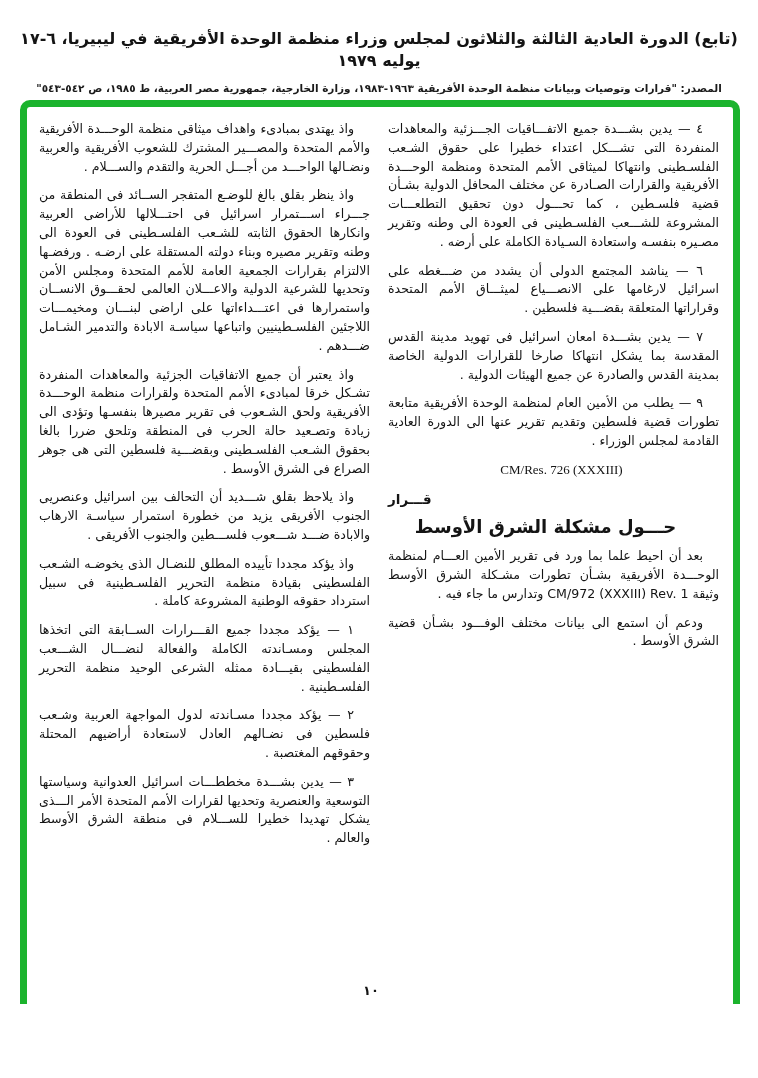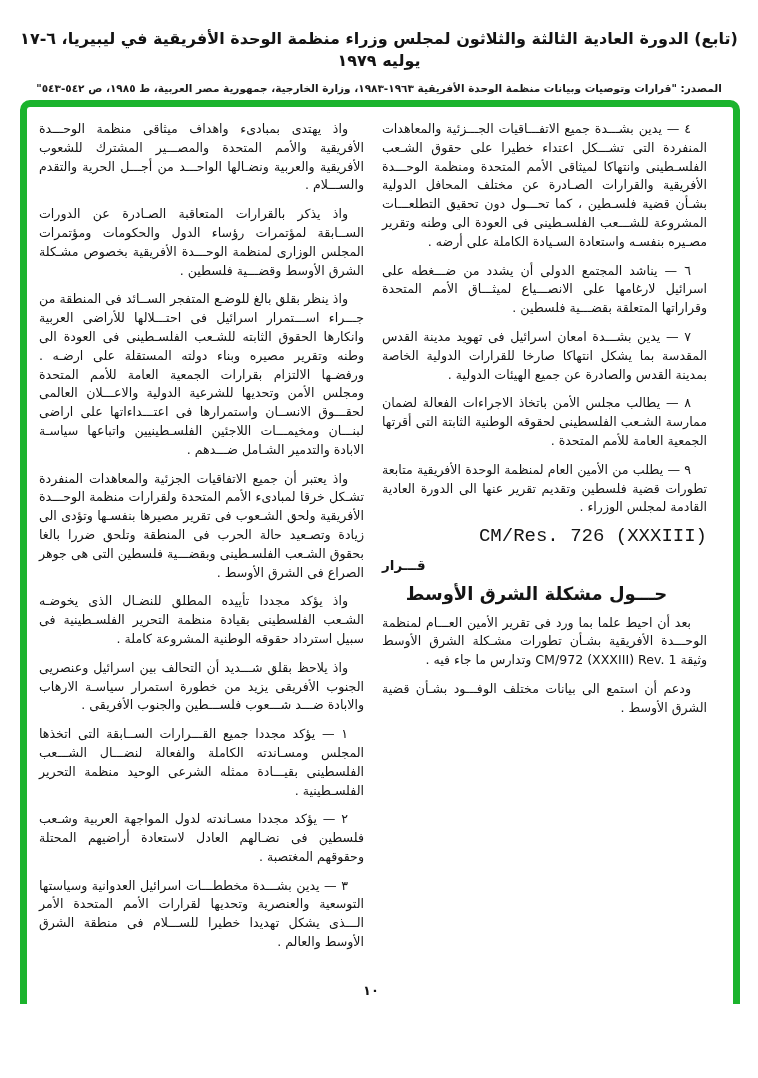--- a/index.html
+++ b/index.html
@@ -22,41 +22,41 @@
   .header-source{
     margin-top:9px;
     font-size:10.5px;font-weight:bold;color:#1a1a1a;
   }
   .frame{
     position:absolute;left:20px;top:100px;
     width:720px;height:932px;
     box-sizing:border-box;
     border:7px solid #1bb32d;
     border-radius:10px;
-    padding:13px 26px 10px 12px;
+    padding:13px 14px 10px 12px;
     overflow:hidden;
   }
   .columns{
     display:flex;direction:ltr;gap:18px;height:100%;
   }
   .col{
     flex:1 1 0;min-width:0;
     direction:rtl;
     text-align:justify;
     font-size:12.6px;
     line-height:18.8px;
   }
   .col p{
     margin:0 0 10px 0;
     text-indent:16px;
   }
   .res-ref{
-    direction:ltr;text-align:right;
-    font-family:Liberation Mono, monospace;
-    font-size:19px;
+    direction:ltr;text-align:center;
+    font-family:Liberation Serif, serif;
+    font-size:13px;
     margin:52px 0 0 2px;
     text-indent:0;
   }
   .res-title{
     text-align:left;font-weight:bold;
     font-size:13.5px;
     margin:26px 0 0 0;
   }
   .res-subtitle{
     text-align:center;font-weight:bold;
@@ -77,35 +77,33 @@
   <div class="header">
     <div class="header-title">(تابع) الدورة العادية الثالثة والثلاثون لمجلس وزراء منظمة الوحدة الأفريقية في ليبيريا، ٦-١٧ يوليه ١٩٧٩</div>
     <div class="header-source">المصدر: "قرارات وتوصيات وبيانات منظمة الوحدة الأفريقية ١٩٦٣-١٩٨٣، وزارة الخارجية، جمهورية مصر العربية، ط ١٩٨٥، ص ٥٤٢-٥٤٣"</div>
   </div>
 
   <div class="frame">
     <div class="columns">
 
       <div class="col">
         <p>واذ يهتدى بمبادىء واهداف ميثاقى منظمة الوحـــدة الأفريقية والأمم المتحدة والمصـــير المشترك للشعوب الأفريقية والعربية ونضـالها الواحـــد من أجـــل الحرية والتقدم والســـلام .</p>
-        <p>واذ يذكر بالقرارات المتعاقبة الصـادرة عن الدورات الســابقة لمؤتمرات رؤساء الدول والحكومات ومؤتمرات المجلس الوزارى لمنظمة الوحـــدة الأفريقية بخصوص مشـكلة الشرق الأوسط وقضـــية فلسطين .</p>
         <p>واذ ينظر بقلق بالغ للوضـع المتفجر الســائد فى المنطقة من جـــراء اســـتمرار اسرائيل فى احتـــلالها للأراضى العربية وانكارها الحقوق الثابته للشـعب الفلسـطينى فى العودة الى وطنه وتقرير مصيره وبناء دولته المستقلة على ارضـه . ورفضـها الالتزام بقرارات الجمعية العامة للأمم المتحدة ومجلس الأمن وتحديها للشرعية الدولية والاعـــلان العالمى لحقـــوق الانســان واستمرارها فى اعتـــداءاتها على اراضى لبنـــان ومخيمـــات اللاجئين الفلسـطينيين واتباعها سياسـة الابادة والتدمير الشـامل ضـــدهم .</p>
         <p>واذ يعتبر أن جميع الاتفاقيات الجزئية والمعاهدات المنفردة تشـكل خرقا لمبادىء الأمم المتحدة ولقرارات منظمة الوحـــدة الأفريقية ولحق الشـعوب فى تقرير مصيرها بنفسـها وتؤدى الى زيادة وتصـعيد حالة الحرب فى المنطقة وتلحق ضررا بالغا بحقوق الشـعب الفلسـطينى وبقضـــية فلسطين التى هى جوهر الصراع فى الشرق الأوسط .</p>
+        <p>واذ يلاحظ بقلق شـــديد أن التحالف بين اسرائيل وعنصريى الجنوب الأفريقى يزيد من خطورة استمرار سياسـة الارهاب والابادة ضـــد شـــعوب فلســـطين والجنوب الأفريقى .</p>
         <p>واذ يؤكد مجددا تأييده المطلق للنضـال الذى يخوضـه الشـعب الفلسطينى بقيادة منظمة التحرير الفلسـطينية فى سبيل استرداد حقوقه الوطنية المشروعة كاملة .</p>
-        <p>واذ يلاحظ بقلق شـــديد أن التحالف بين اسرائيل وعنصريى الجنوب الأفريقى يزيد من خطورة استمرار سياسـة الارهاب والابادة ضـــد شـــعوب فلســـطين والجنوب الأفريقى .</p>
         <p>١ — يؤكد مجددا جميع القـــرارات الســابقة التى اتخذها المجلس ومسـاندته الكاملة والفعالة لنضـــال الشـــعب الفلسطينى بقيـــادة ممثله الشرعى الوحيد منظمة التحرير الفلسـطينية .</p>
         <p>٢ — يؤكد مجددا مسـاندته لدول المواجهة العربية وشـعب فلسطين فى نضـالهم العادل لاستعادة أراضيهم المحتلة وحقوقهم المغتصبة .</p>
         <p>٣ — يدين بشـــدة مخططـــات اسرائيل العدوانية وسياستها التوسعية والعنصرية وتحديها لقرارات الأمم المتحدة الأمر الـــذى يشكل تهديدا خطيرا للســـلام فى منطقة الشرق الأوسط والعالم .</p>
       </div>
 
       <div class="col">
         <p>٤ — يدين بشـــدة جميع الاتفـــاقيات الجـــزئية والمعاهدات المنفردة التى تشـــكل اعتداء خطيرا على حقوق الشـعب الفلسـطينى وانتهاكا لميثاقى الأمم المتحدة ومنظمة الوحـــدة الأفريقية والقرارات الصـادرة عن مختلف المحافل الدولية بشـأن قضية فلسـطين ، كما تحـــول دون تحقيق التطلعـــات المشروعة للشـــعب الفلسـطينى فى العودة الى وطنه وتقرير مصـيره بنفسـه واستعادة السـيادة الكاملة على أرضه .</p>
         <p>٦ — يناشد المجتمع الدولى أن يشدد من ضـــغطه على اسرائيل لارغامها على الانصـــياع لميثـــاق الأمم المتحدة وقراراتها المتعلقة بقضـــية فلسطين .</p>
         <p>٧ — يدين بشـــدة امعان اسرائيل فى تهويد مدينة القدس المقدسة بما يشكل انتهاكا صارخا للقرارات الدولية الخاصة بمدينة القدس والصادرة عن جميع الهيئات الدولية .</p>
-        <p>٨ — يطالب مجلس الأمن باتخاذ الاجراءات الفعالة لضمان ممارسة الشـعب الفلسطينى لحقوقه الوطنية الثابتة التى أقرتها الجمعية العامة للأمم المتحدة .</p>
         <p>٩ — يطلب من الأمين العام لمنظمة الوحدة الأفريقية متابعة تطورات قضية فلسطين وتقديم تقرير عنها الى الدورة العادية القادمة لمجلس الوزراء .</p>
 
         <p class="res-ref">CM/Res. 726 (XXXIII)</p>
         <p class="res-title">قـــرار</p>
         <p class="res-subtitle">حـــول مشكلة الشرق الأوسط</p>
 
         <p>بعد أن احيط علما بما ورد فى تقرير الأمين العـــام لمنظمة الوحـــدة الأفريقية بشـأن تطورات مشـكلة الشرق الأوسط وثيقة CM/972 (XXXIII) Rev. 1 وتدارس ما جاء فيه .</p>
         <p>ودعم أن استمع الى بيانات مختلف الوفـــود بشـأن قضية الشرق الأوسط .</p>
       </div>
 

